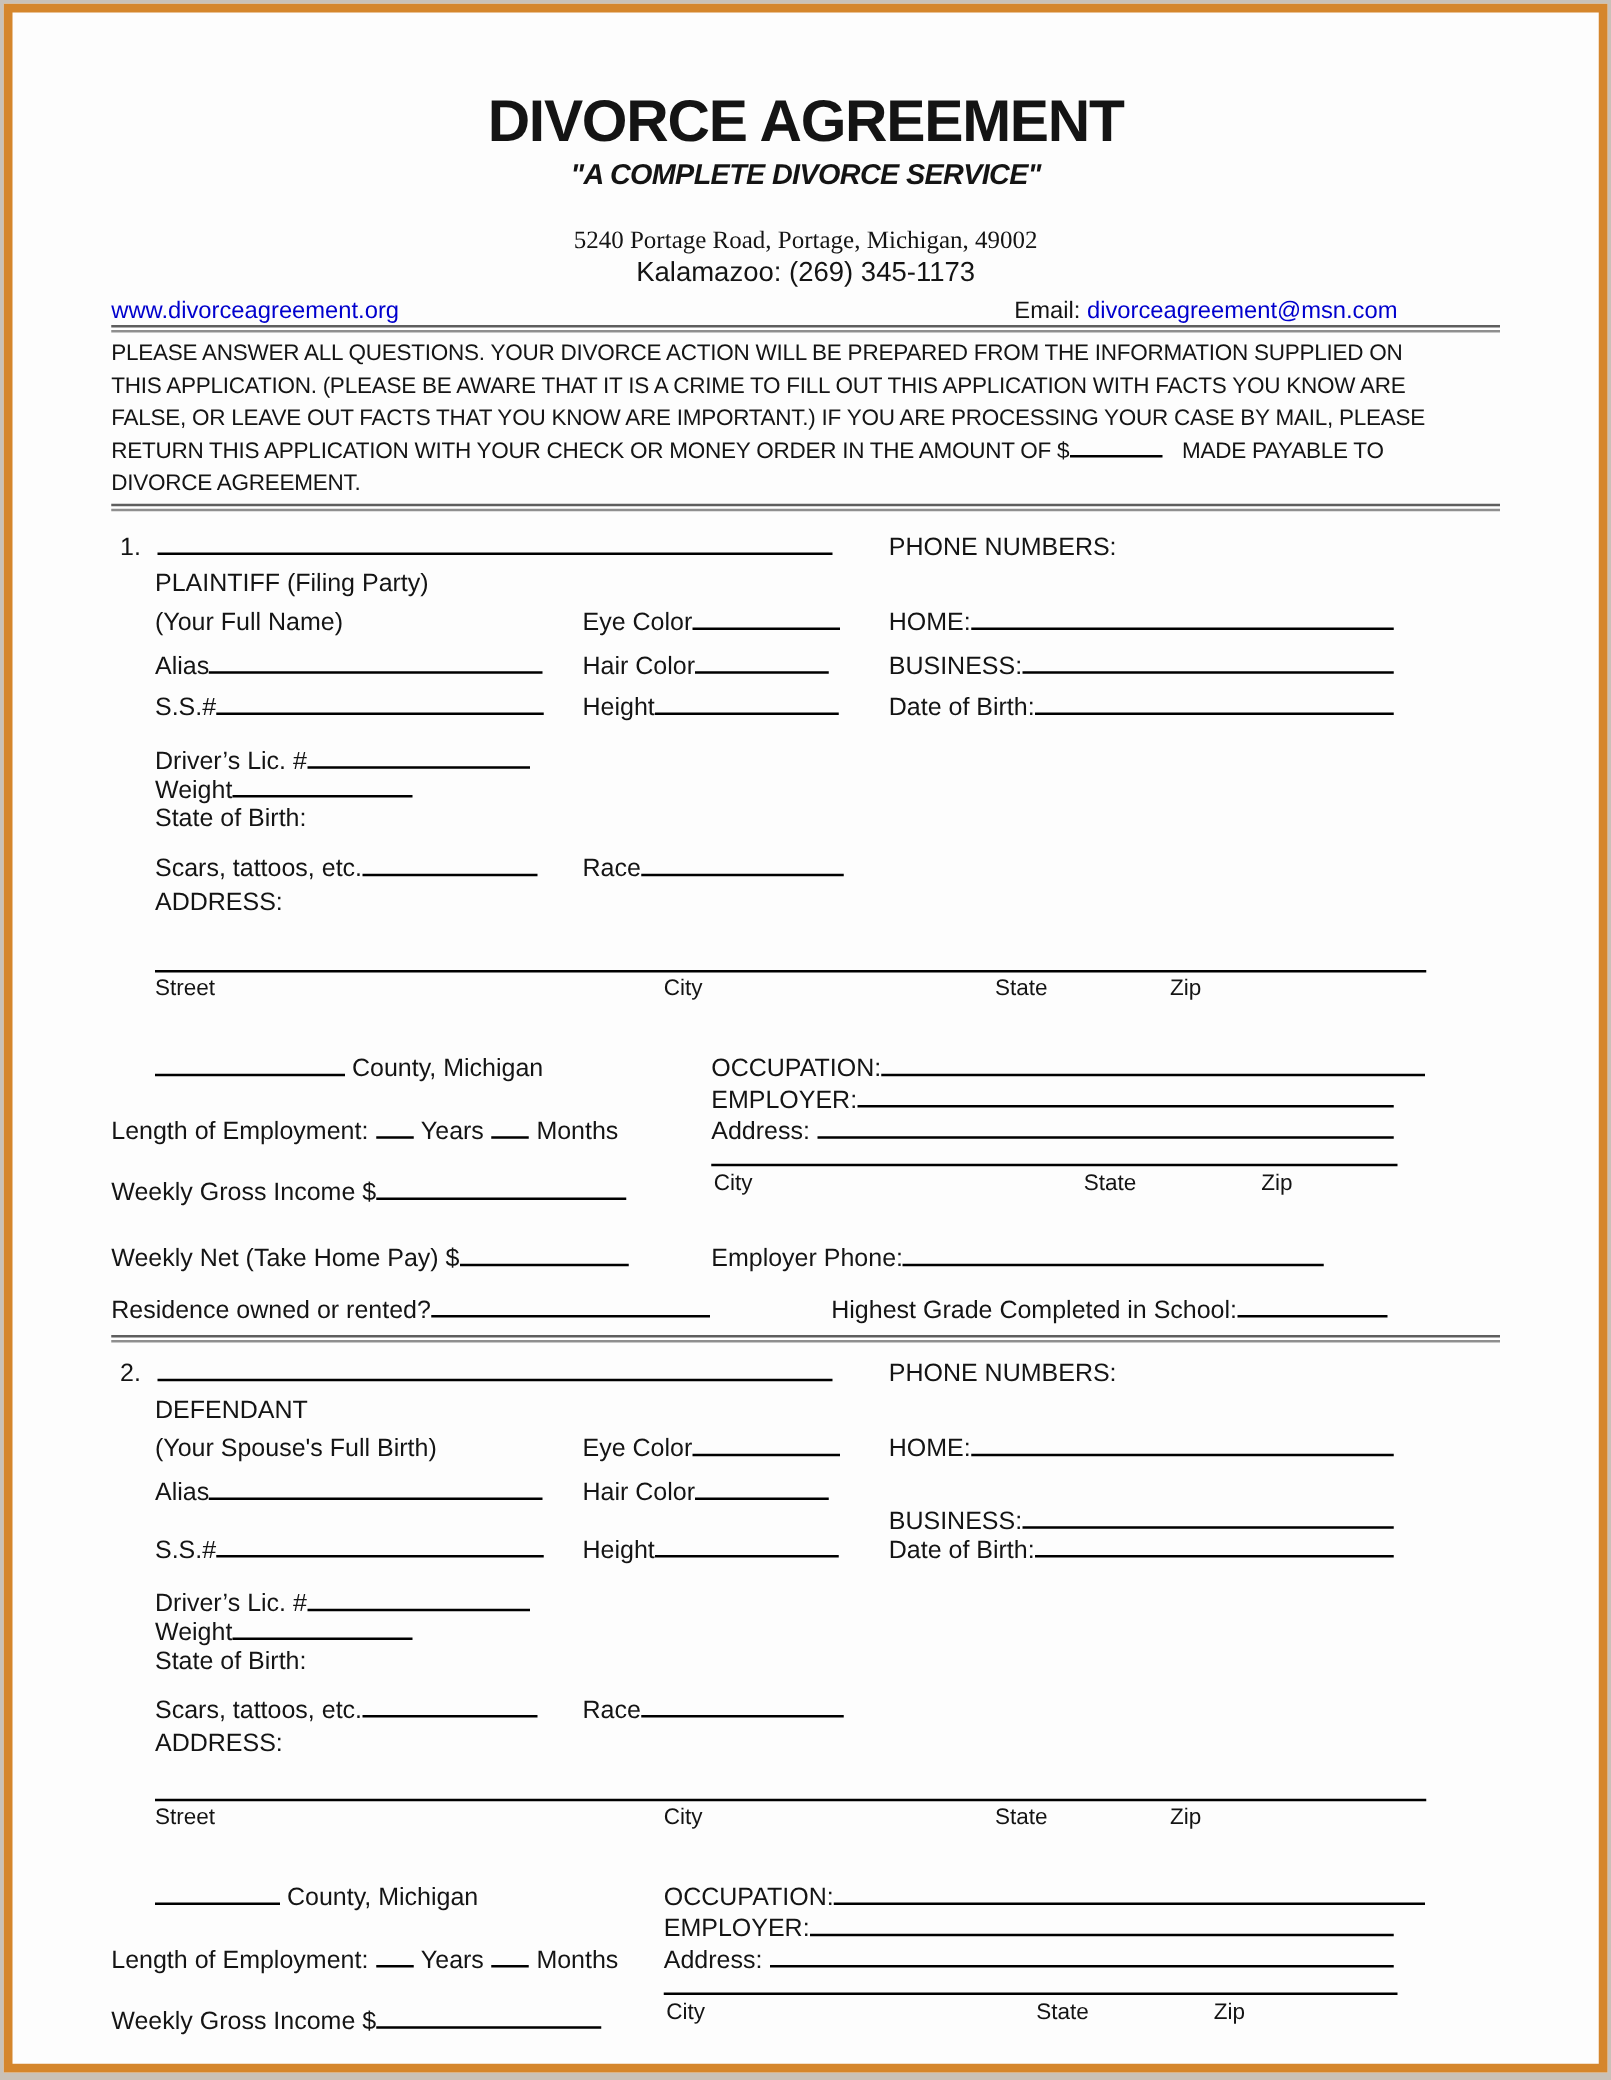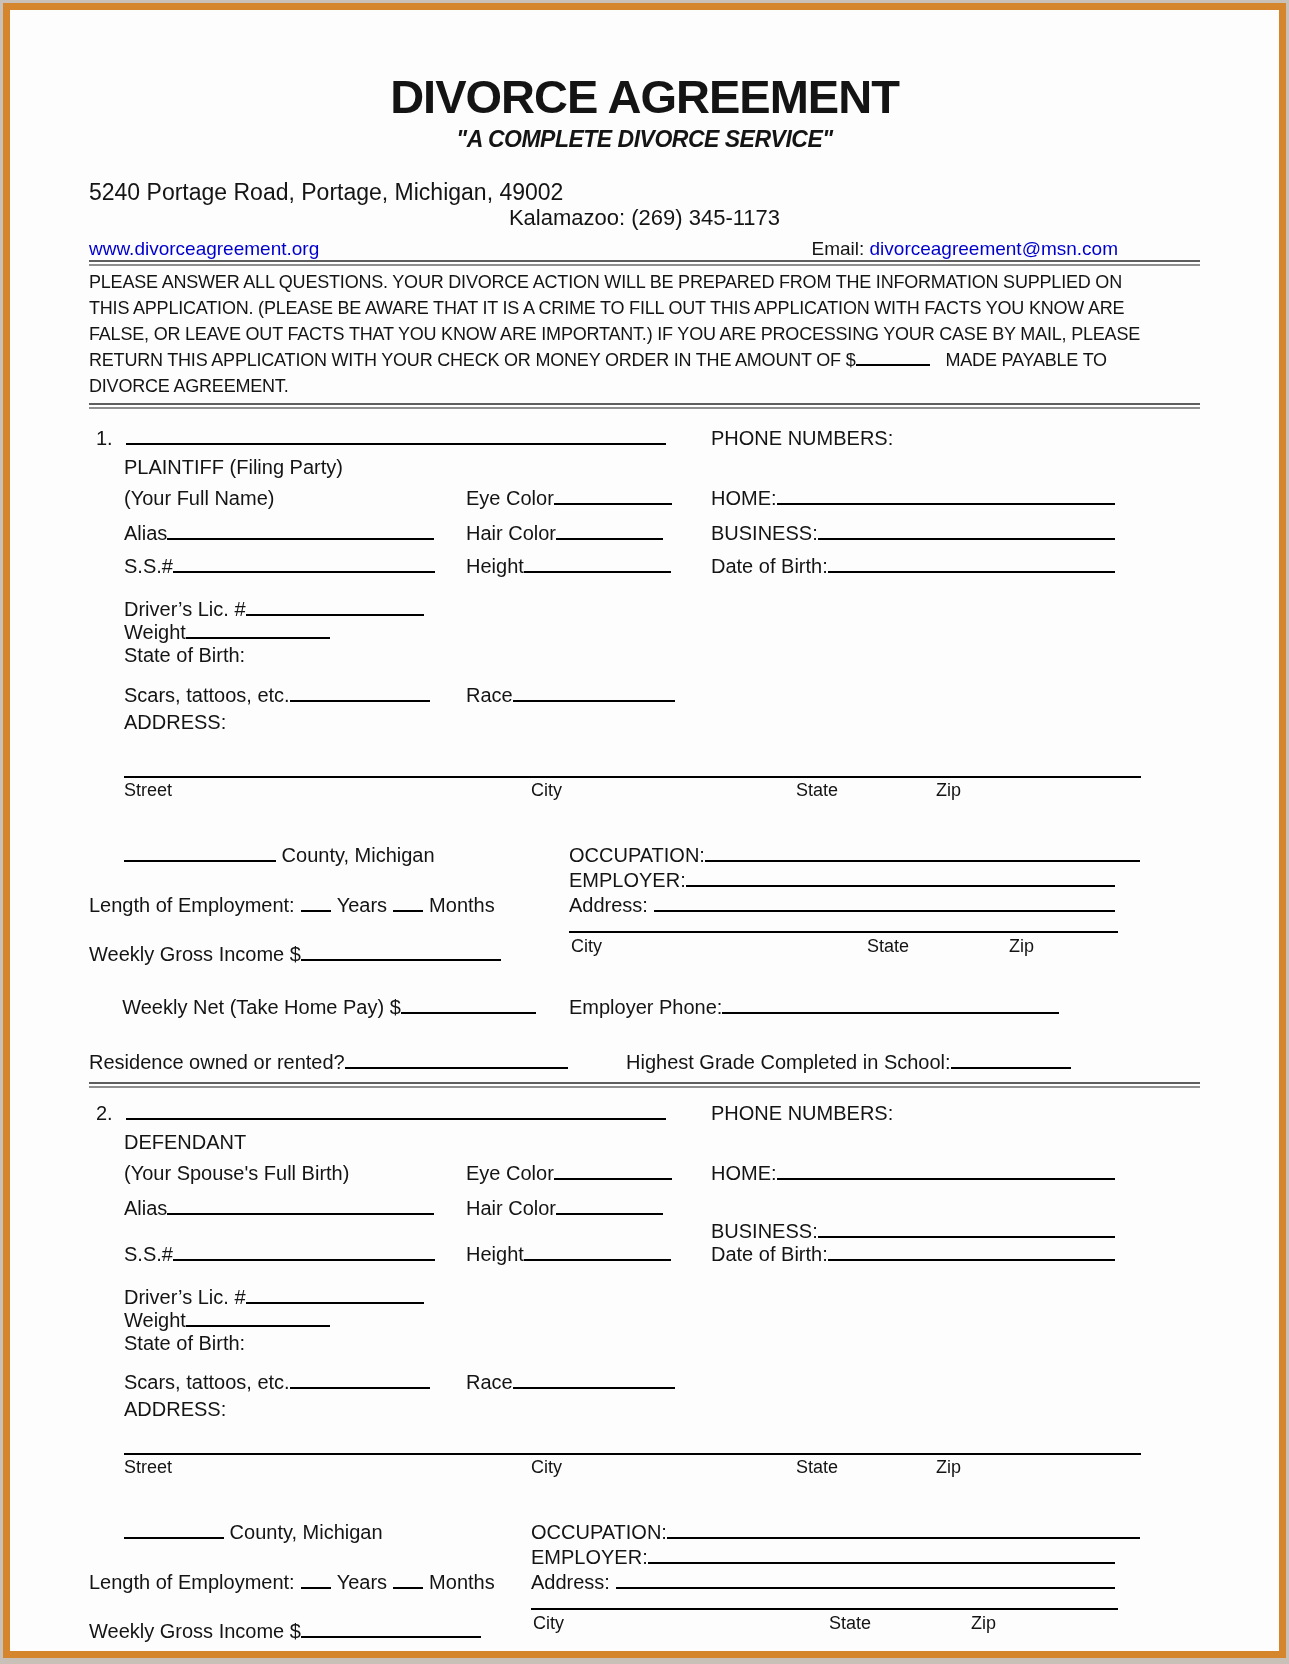--- a/index.html
+++ b/index.html
@@ -15,21 +15,21 @@
     box-sizing:border-box;
     border:7px solid #d5862c;
     background:#fdfdfd;
     overflow:hidden;
   }
   .content { padding:0 79px; }
 
   
   .title { text-align:center; font-size:47px; font-weight:bold; letter-spacing:-1px; margin-top:62px; line-height:50px; }
   .subtitle { text-align:center; font-size:23px; font-weight:bold; font-style:italic; letter-spacing:-0.5px; margin-top:4px; }
-  .addr1 { text-align:left; font-size:23px; margin-top:26px; line-height:26px; }
+  .addr1 { text-align:center; font-size:20px; margin-top:26px; line-height:26px;font-family:Liberation Serif, serif; }
   .addr2 { text-align:center; font-size:22px; line-height:26px; }
   .links-row { display:flex; justify-content:space-between; align-items:baseline; font-size:19px; margin-top:7px; padding-right:82px; }
   .link { color:#0000cd; cursor:pointer; }
   .email-wrap { white-space:nowrap; }
 
   .divider { height:2px; border-top:2px solid #5e5e5e; border-bottom:2px solid #8f8f8f; background:#fff; }
 
   .intro { font-size:18px; line-height:26px; letter-spacing:-0.2px; width:1058px; margin-top:3px; }
   .intro .bl { width:74px; margin-right:16px; }
 
@@ -75,23 +75,23 @@
   .r-county .emp-right .bl { margin-right:60px; }
   .r-employer { margin-top:2px; }
   .r-length { margin-top:2px; }
   .ym-bl { width:30px; margin:0 6px; }
   .r-gross { margin-top:12px; align-items:flex-start; }
   .r-gross .emp-left { padding-top:14px; }
   .gross-right { display:block; }
   .topline { border-bottom:2px solid #000; height:2px; margin-right:82px; }
   .csz { position:relative; height:22px; font-size:18px; margin-top:3px; }
   .csz span { position:absolute; top:0; }
-  .r-net { margin-top:30px;text-align:center; }
+  .r-net { margin-top:30px; }
   .r-net .bl-net { flex:none; }
-  .r-res { margin-top:32px; }
+  .r-res { margin-top:18px;gap:39px; }
   .res-left { width:537px; flex-shrink:0; white-space:nowrap; }
   .r-biz2 { margin-top:0; }
 
   .div2 { margin-top:4px; }
   .div3 { margin-top:2px; }
 </style>
 </head>
 <body>
 
 <div class="sheet">

